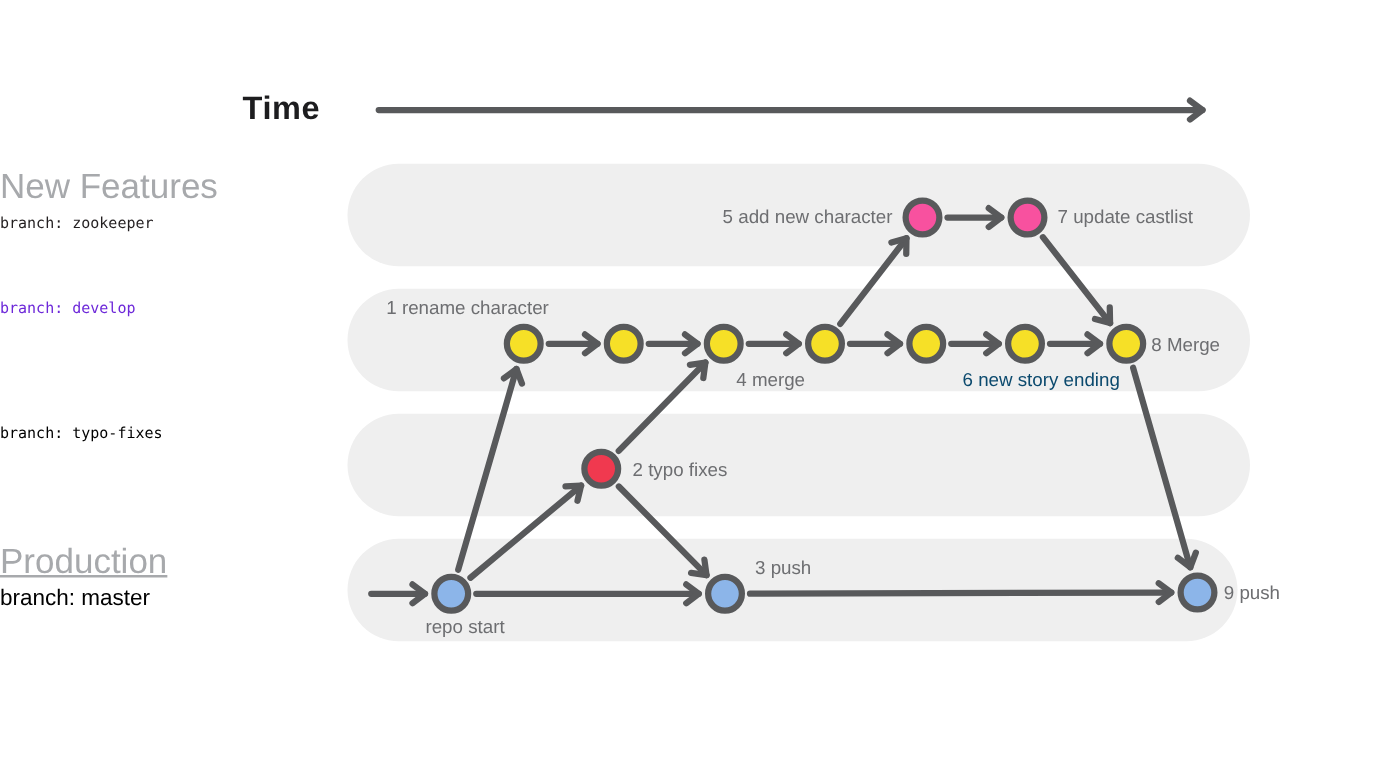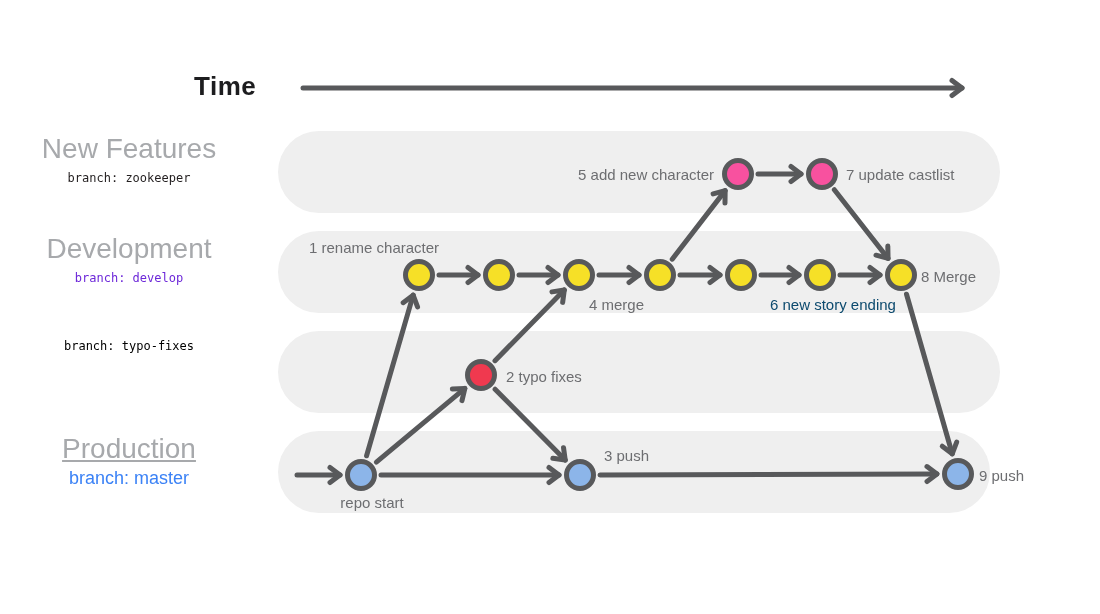--- a/index.html
+++ b/index.html
@@ -18,21 +18,21 @@
     left: 194px; top: 71px;
     font-size: 26px;
     font-weight: 700;
     color: #1d1d1f;
     letter-spacing: 0.5px;
   }
 
   .lane-label {
     position: absolute;
     left: 0; width: 258px;
-    text-align: center;
+    text-align: left;
   }
   .lane-title {
     font-size: 28px;
     line-height: 32px;
     color: #A7A9AC;
   }
   .lane-branch {
     font-size: 18px;
     line-height: 22px;
     margin-top: 2px;
@@ -102,29 +102,28 @@
         <circle cx="958" cy="474" r="13.5" fill="#8CB5E9" stroke="#58595B" stroke-width="5"></circle>
       </g>
   </svg>
 
   <div id="lane-labels">
       <div class="lane-label" style="top: 133px;">
         <div class="lane-title" style="color: rgb(167, 169, 172);">New Features</div>
         <div class="lane-branch mono" style="color: rgb(35, 31, 32);">branch: zookeeper</div>
       </div>
       <div class="lane-label" style="top: 233px;">
-        <div class="lane-title" style="color: rgb(167, 169, 172);">Development</div>
         <div class="lane-branch mono" style="color: #6d28d9;">branch: develop</div>
       </div>
       <div class="lane-label" style="top: 333px;">
         <div class="lane-branch mono" style="color: #000000;">branch: typo-fixes</div>
       </div>
       <div class="lane-label" style="top: 433px;">
         <div class="lane-title" style="color: rgb(167, 169, 172); text-decoration: underline;">Production</div>
-        <div class="lane-branch sans" style="color: #3b82f6;">branch: master</div>
+        <div class="lane-branch sans" style="color: #000000;">branch: master</div>
       </div>
     </div>
   <div id="node-labels">
       <div class="node-label" style="color: rgb(109, 110, 113); left: 372px; top: 502px; transform: translate(-50%, -50%);">repo start</div>
       <div class="node-label" style="color: rgb(109, 110, 113); left: 309px; top: 247px; transform: translate(0px, -50%);">1 rename character</div>
       <div class="node-label" style="color: rgb(109, 110, 113); left: 589px; top: 304px; transform: translate(0px, -50%);">4 merge</div>
       <div class="node-label" style="color: #0c4a6e; left: 746px; top: 304px; transform: translate(0px, -50%); margin-left: 24px;">6 new story ending</div>
       <div class="node-label" style="color: rgb(109, 110, 113); left: 921px; top: 276px; transform: translate(0px, -50%);">8 Merge</div>
       <div class="node-label" style="color: rgb(109, 110, 113); left: 506px; top: 376px; transform: translate(0px, -50%);">2 typo fixes</div>
       <div class="node-label" style="color: rgb(109, 110, 113); left: 604px; top: 455px; transform: translate(0px, -50%);">3 push</div>

